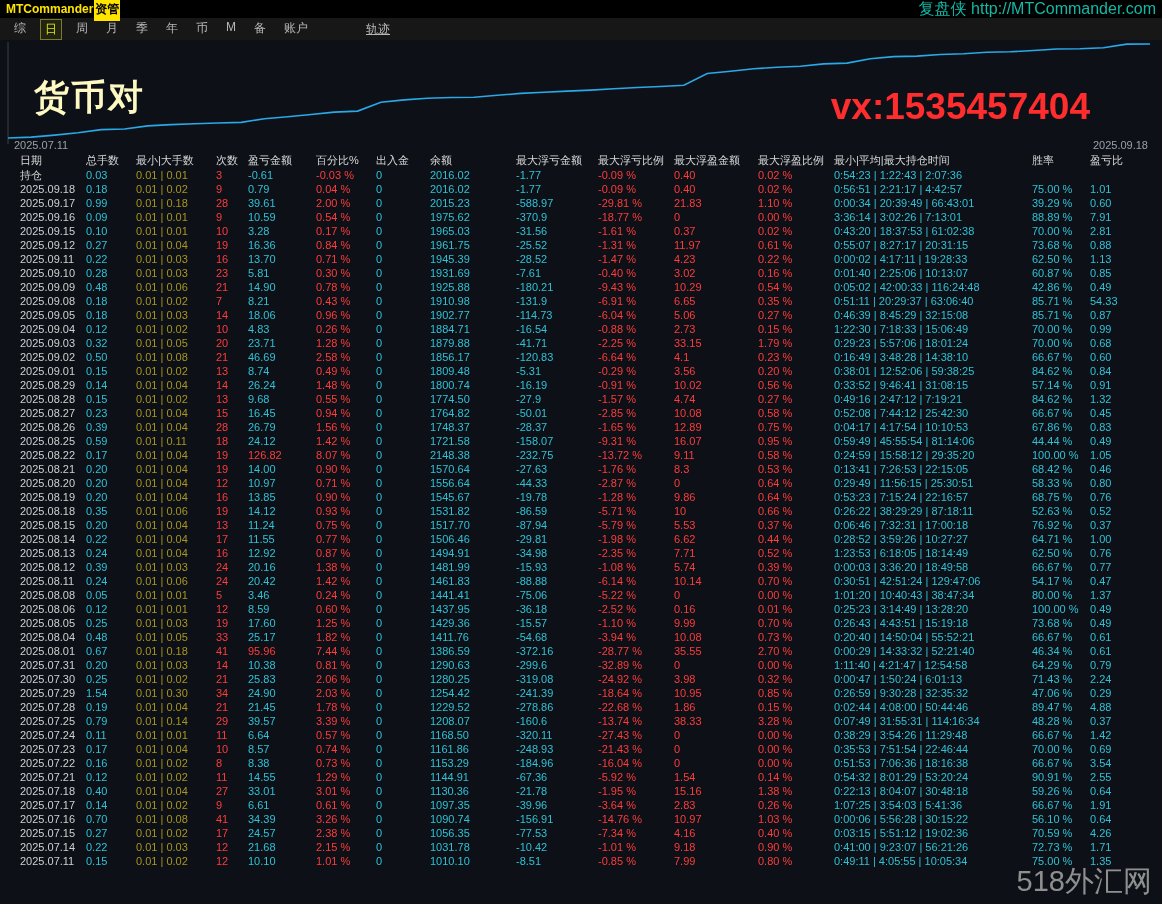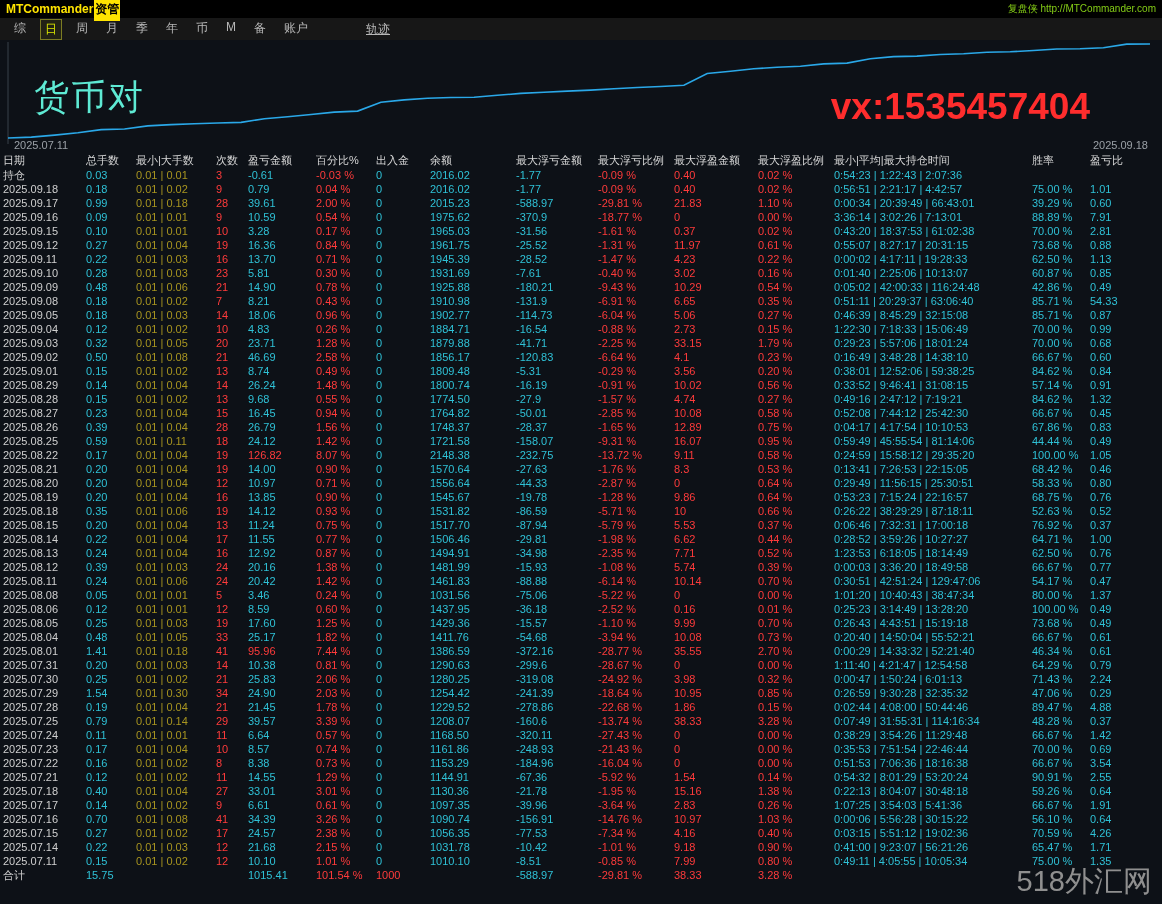--- a/index.html
+++ b/index.html
@@ -3,41 +3,41 @@
 <meta charset="utf-8">
 <style>
   * { margin:0; padding:0; box-sizing:border-box; }
   html,body { width:1162px; height:904px; overflow:hidden; }
   body { background:#0d1117; font-family:"Liberation Sans","DejaVu Sans",sans-serif; position:relative; }
 
   
   .titlebar { height:18px; background:#000; display:flex; justify-content:space-between; align-items:center; padding:0 6px; }
   .title-left { color:#ffe400; font-size:12px; font-weight:bold; white-space:nowrap; }
   .title-left .hl { background:#ffe400; color:#000; padding:5px 1px; margin-left:1px; }
-  .title-right { color:#84cc16; font-size:10px; white-space:nowrap; }
+  .title-right { color:#14b8a6; font-size:16px; white-space:nowrap; }
 
   
   .menubar { height:22px; background:#171717; display:flex; align-items:center; padding:0 10px; gap:10px; color:#b8b8b8; font-size:12px; }
   .menu-item { padding:1px 4px; cursor:default; }
   .menu-item.active { color:#d9e600; border:1px solid #7c7c22; background:rgba(255,255,0,.05); }
   .menu-trace { margin-left:44px; color:#b8b8b8;text-decoration:underline; }
 
   
   .chart { position:relative; height:112px; background:#0d1117; }
   .chart svg { position:absolute; left:0; top:0; }
-  .wm-left  { position:absolute; left:34px; top:34px; color:#5eead4; font-size:35px; font-weight:normal; letter-spacing:2px; }
+  .wm-left  { position:absolute; left:34px; top:34px; color:#fef9c3; font-size:35px; font-weight:bold; letter-spacing:2px; }
   .wm-right { position:absolute; right:72px; top:46px; color:#ff2d2d; font-size:37px; font-weight:bold; }
   .date-left  { position:absolute; left:14px;  bottom:1px; color:#9aa0a6; font-size:11px; }
   .date-right { position:absolute; right:14px; bottom:1px; color:#9aa0a6; font-size:11px; }
 
   
   table { border-collapse:collapse; table-layout:fixed; width:1162px; }
   th,td { font-size:11px; font-weight:normal; text-align:left; padding:0 0 0 2px; height:14px; line-height:14px; white-space:nowrap; overflow:visible; }
   th { color:#d6d6d6; height:16px; line-height:16px; }
-  th:first-child, td:first-child { padding-left:3px; }
+  th:first-child, td:first-child { padding-left:20px; }
   td.date { color:#cfcfcf;margin-left:36px; }
   td.cyan { color:#2fc1d6; }
   td.red  { color:#ff3b3b; }
   td.gold { color:#a89520; }
 
   
   .wm-bottom { position:absolute; right:10px; bottom:2px; color:#8f8f8f; font-size:29px; z-index:5; }
 </style>
 </head>
 <body>
@@ -628,21 +628,21 @@
             <td class="cyan">0.47</td>
           </tr>
           <tr>
             <td class="date">2025.08.08</td>
             <td class="cyan">0.05</td>
             <td class="gold">0.01 | 0.01</td>
             <td class="red">5</td>
             <td class="cyan">3.46</td>
             <td class="red">0.24 %</td>
             <td class="cyan">0</td>
-            <td class="cyan">1031.56</td>
+            <td class="cyan">1441.41</td>
             <td class="cyan">-75.06</td>
             <td class="red">-5.22 %</td>
             <td class="red">0</td>
             <td class="red">0.00 %</td>
             <td class="cyan">1:01:20 | 10:40:43 | 38:47:34</td>
             <td class="cyan">80.00 %</td>
             <td class="cyan">1.37</td>
           </tr>
           <tr>
             <td class="date">2025.08.06</td>
@@ -690,21 +690,21 @@
             <td class="cyan">-54.68</td>
             <td class="red">-3.94 %</td>
             <td class="red">10.08</td>
             <td class="red">0.73 %</td>
             <td class="cyan">0:20:40 | 14:50:04 | 55:52:21</td>
             <td class="cyan">66.67 %</td>
             <td class="cyan">0.61</td>
           </tr>
           <tr>
             <td class="date">2025.08.01</td>
-            <td class="cyan">1.41</td>
+            <td class="cyan">0.67</td>
             <td class="gold">0.01 | 0.18</td>
             <td class="red">41</td>
             <td class="red">95.96</td>
             <td class="red">7.44 %</td>
             <td class="cyan">0</td>
             <td class="cyan">1386.59</td>
             <td class="cyan">-372.16</td>
             <td class="red">-28.77 %</td>
             <td class="red">35.55</td>
             <td class="red">2.70 %</td>
@@ -715,21 +715,21 @@
           <tr>
             <td class="date">2025.07.31</td>
             <td class="cyan">0.20</td>
             <td class="gold">0.01 | 0.03</td>
             <td class="red">14</td>
             <td class="cyan">10.38</td>
             <td class="red">0.81 %</td>
             <td class="cyan">0</td>
             <td class="cyan">1290.63</td>
             <td class="cyan">-299.6</td>
-            <td class="red">-28.67 %</td>
+            <td class="red">-32.89 %</td>
             <td class="red">0</td>
             <td class="red">0.00 %</td>
             <td class="cyan">1:11:40 | 4:21:47 | 12:54:58</td>
             <td class="cyan">64.29 %</td>
             <td class="cyan">0.79</td>
           </tr>
           <tr>
             <td class="date">2025.07.30</td>
             <td class="cyan">0.25</td>
             <td class="gold">0.01 | 0.02</td>
@@ -940,56 +940,39 @@
             <td class="red">12</td>
             <td class="cyan">21.68</td>
             <td class="red">2.15 %</td>
             <td class="cyan">0</td>
             <td class="cyan">1031.78</td>
             <td class="cyan">-10.42</td>
             <td class="red">-1.01 %</td>
             <td class="red">9.18</td>
             <td class="red">0.90 %</td>
             <td class="cyan">0:41:00 | 9:23:07 | 56:21:26</td>
-            <td class="cyan">65.47 %</td>
+            <td class="cyan">72.73 %</td>
             <td class="cyan">1.71</td>
           </tr>
           <tr>
             <td class="date">2025.07.11</td>
             <td class="cyan">0.15</td>
             <td class="gold">0.01 | 0.02</td>
             <td class="red">12</td>
             <td class="cyan">10.10</td>
             <td class="red">1.01 %</td>
             <td class="cyan">0</td>
             <td class="cyan">1010.10</td>
             <td class="cyan">-8.51</td>
             <td class="red">-0.85 %</td>
             <td class="red">7.99</td>
             <td class="red">0.80 %</td>
             <td class="cyan">0:49:11 | 4:05:55 | 10:05:34</td>
             <td class="cyan">75.00 %</td>
             <td class="cyan">1.35</td>
           </tr>
-          <tr>
-            <td class="date">合计</td>
-            <td class="cyan">15.75</td>
-            <td class="gold"></td>
-            <td class="red"></td>
-            <td class="cyan">1015.41</td>
-            <td class="red">101.54 %</td>
-            <td class="red">1000</td>
-            <td class="cyan"></td>
-            <td class="cyan">-588.97</td>
-            <td class="red">-29.81 %</td>
-            <td class="red">38.33</td>
-            <td class="red">3.28 %</td>
-            <td class="cyan"></td>
-            <td class="cyan"></td>
-            <td class="cyan"></td>
-          </tr>
         </tbody>
     </table>
   </section>
 
   <div class="wm-bottom">518外汇网</div>
 
 </div>
 
 </body></html>

